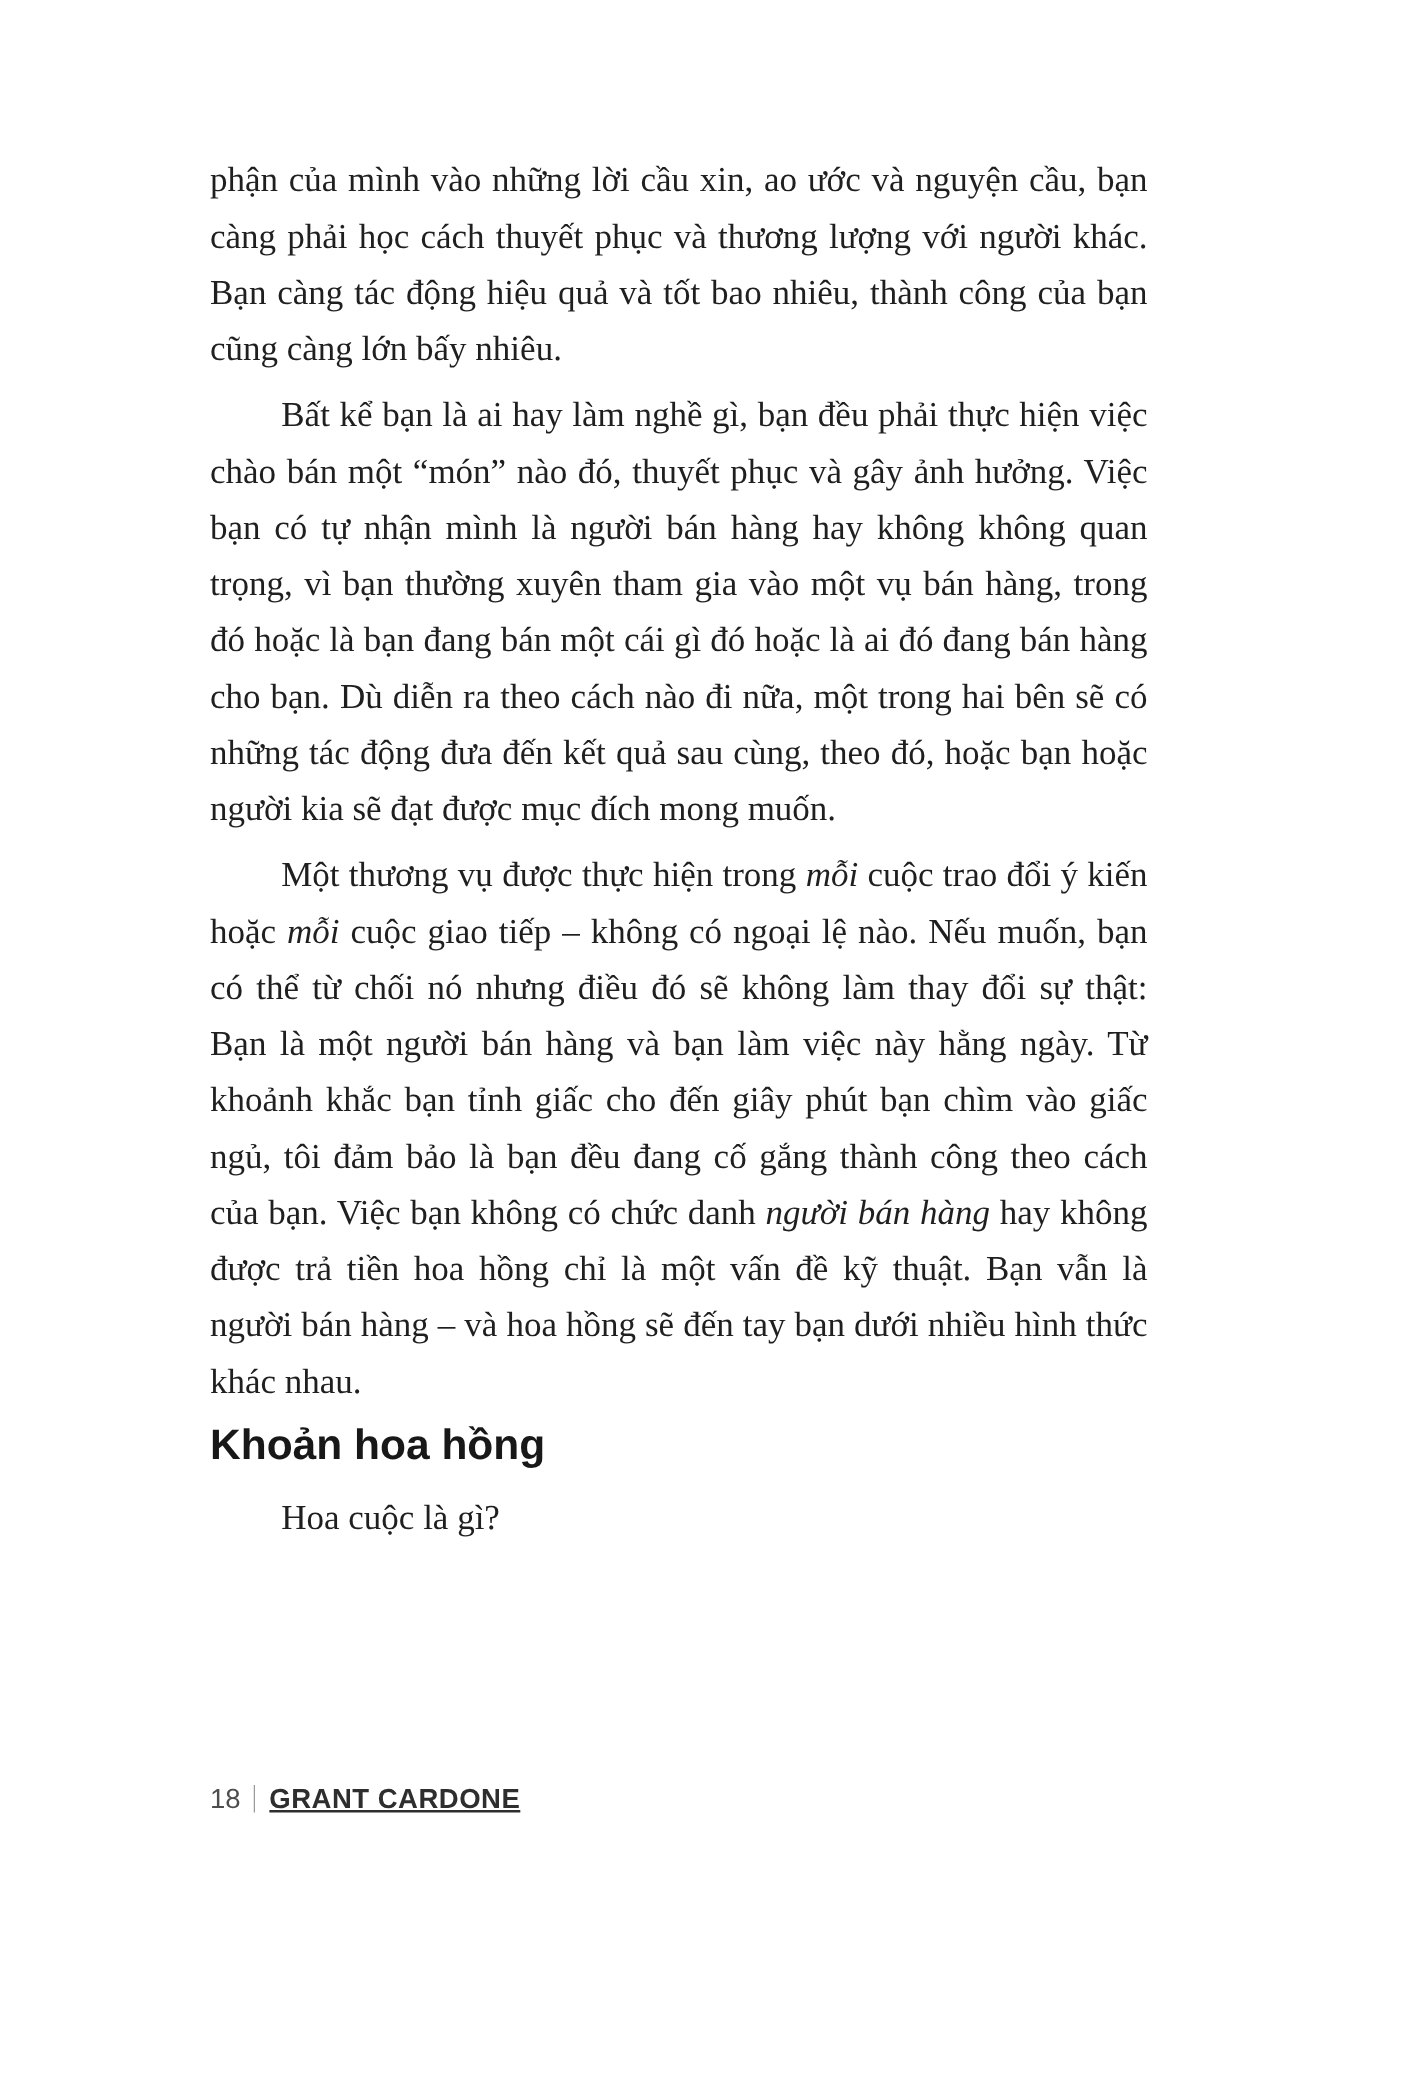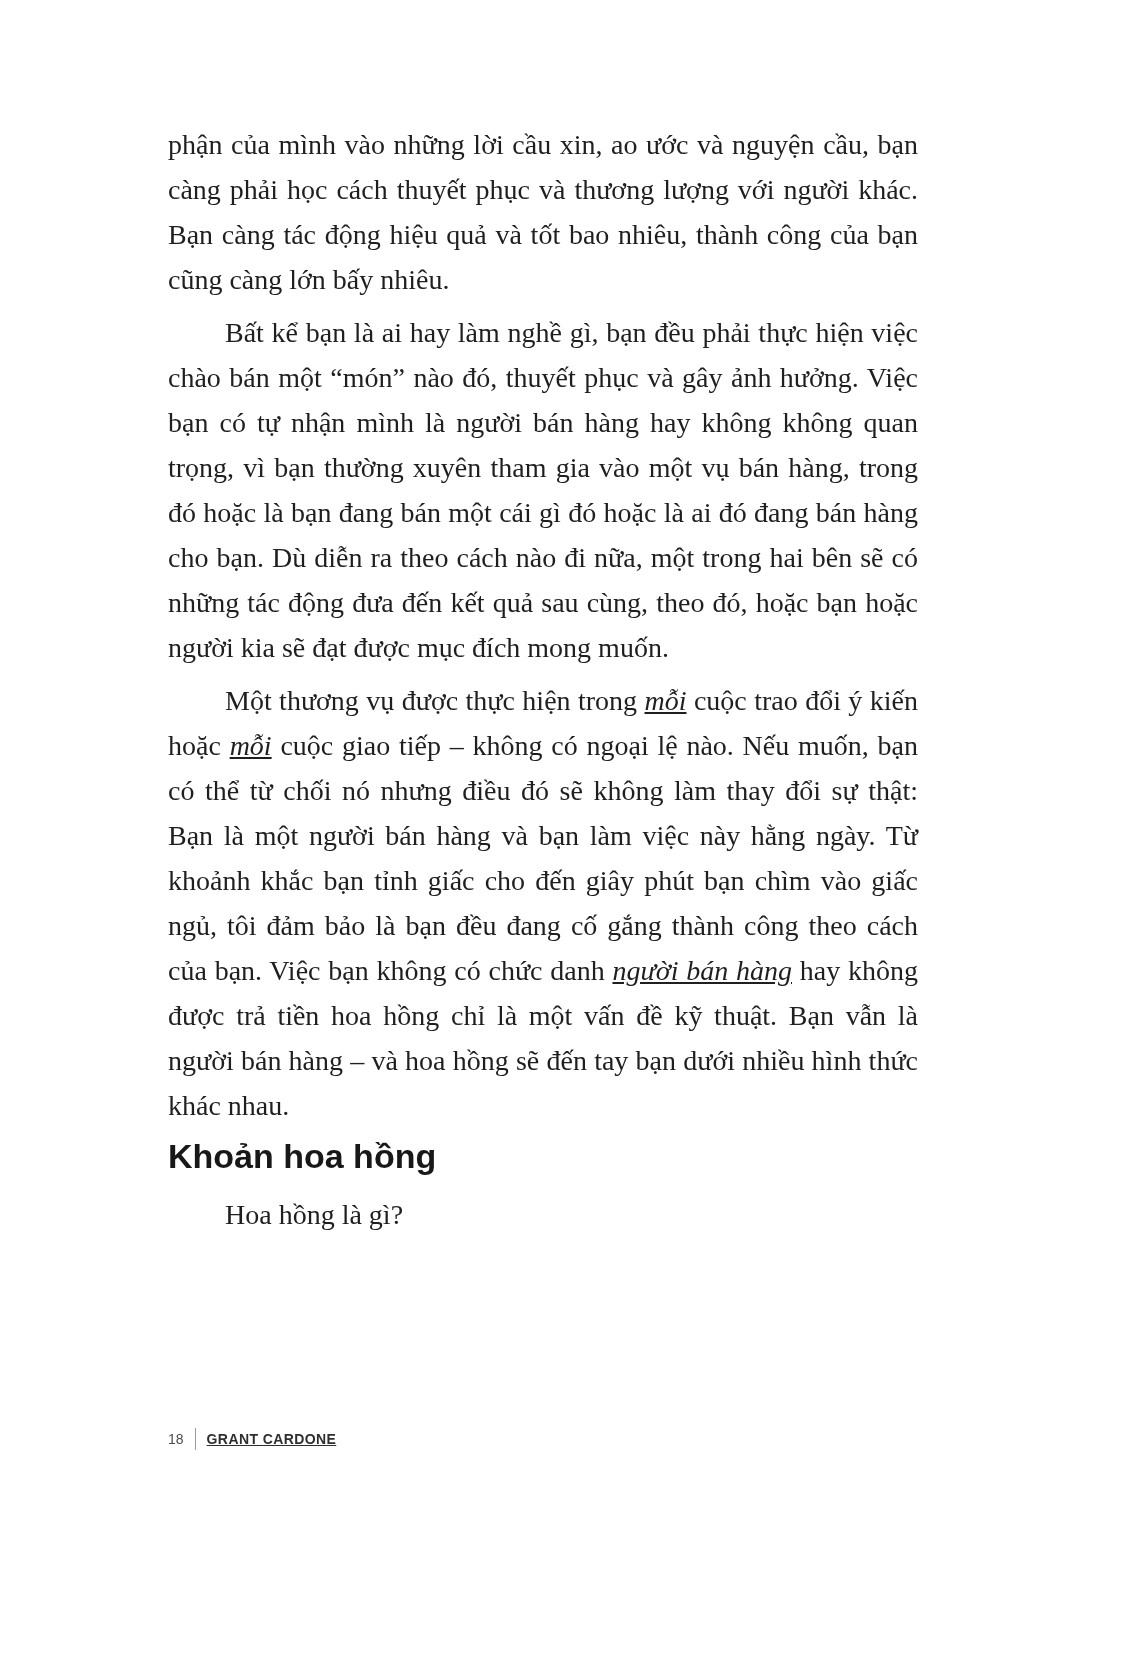--- a/index.html
+++ b/index.html
@@ -32,40 +32,39 @@
     padding: 0;
   }
   .para.indent {
     text-indent: 57px;
   }
   .block + .block {
     margin-top: 8px;
   }
   .italic {
     font-style: italic;
-    text-decoration: underline;
   }
   .section-heading {
     font-family: "Liberation Sans", "DejaVu Sans", sans-serif;
     font-weight: 700;
     font-size: 34px;
     line-height: 40px;
     color: #181818;
     margin: 77px 0 16px 0;
     text-align: left;
     text-indent: 0;
   }
   .page-footer {
     position: absolute;
     left: 168px;
     top: 1426px;
     display: flex;
     align-items: center;
     font-family: "Liberation Sans", "DejaVu Sans", sans-serif;
-    font-size: 14px;
+    font-size: 22px;
     line-height: 26px;
   }
   .page-number {
     color: #4d4d4d;
     font-weight: 400;
   }
   .footer-separator {
     display: inline-block;
     width: 1px;
     height: 22px;
@@ -83,21 +82,21 @@
 <body>
 
 <div class="page">
 
   <div class="page-body">
 
   <p class="para block"><span>phận của mình vào những lời cầu xin, ao ước và nguyện cầu, bạn càng phải học cách thuyết phục và thương lượng với người khác. Bạn càng tác động hiệu quả và tốt bao nhiêu, thành công của bạn cũng càng lớn bấy nhiêu.</span></p>
       <p class="para block indent"><span>Bất kể bạn là ai hay làm nghề gì, bạn đều phải thực hiện việc chào bán một “món” nào đó, thuyết phục và gây ảnh hưởng. Việc bạn có tự nhận mình là người bán hàng hay không không quan trọng, vì bạn thường xuyên tham gia vào một vụ bán hàng, trong đó hoặc là bạn đang bán một cái gì đó hoặc là ai đó đang bán hàng cho bạn. Dù diễn ra theo cách nào đi nữa, một trong hai bên sẽ có những tác động đưa đến kết quả sau cùng, theo đó, hoặc bạn hoặc người kia sẽ đạt được mục đích mong muốn.</span></p>
       <p class="para block indent"><span>Một thương vụ được thực hiện trong </span><span class="italic">mỗi</span><span> cuộc trao đổi ý kiến hoặc </span><span class="italic">mỗi</span><span> cuộc giao tiếp – không có ngoại lệ nào. Nếu muốn, bạn có thể từ chối nó nhưng điều đó sẽ không làm thay đổi sự thật: Bạn là một người bán hàng và bạn làm việc này hằng ngày. Từ khoảnh khắc bạn tỉnh giấc cho đến giây phút bạn chìm vào giấc ngủ, tôi đảm bảo là bạn đều đang cố gắng thành công theo cách của bạn. Việc bạn không có chức danh </span><span class="italic">người bán hàng</span><span> hay không được trả tiền hoa hồng chỉ là một vấn đề kỹ thuật. Bạn vẫn là người bán hàng – và hoa hồng sẽ đến tay bạn dưới nhiều hình thức khác nhau.</span></p>
       <h2 class="section-heading block">Khoản hoa hồng</h2>
-      <p class="para block indent"><span>Hoa hồng là gì?</span></p>
+      <p class="para block indent"><span>Hoa cuộc là gì?</span></p>
     </div>
 
   <div class="page-footer">
     <span class="page-number">18</span>
     <span class="footer-separator"></span>
     <span class="book-title">GRANT CARDONE</span>
   </div>
 
 </div>
 

